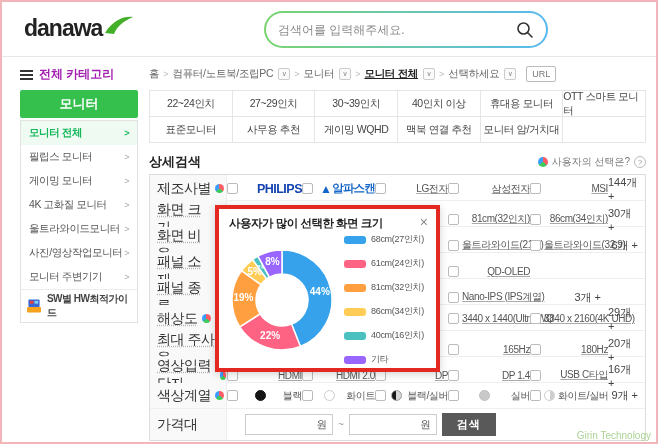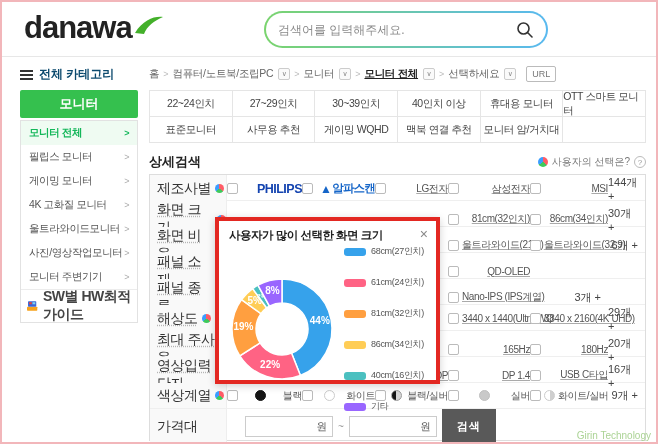--- a/index.html
+++ b/index.html
@@ -4,47 +4,47 @@
 <style>
   * { box-sizing: border-box; margin: 0; padding: 0; }
   html,body { background:#fff; }
   body { font-family: "Liberation Sans","DejaVu Sans",sans-serif; }
   .page { position:relative; width:658px; height:444px; background:#fff;
           border:2px solid #f2b6ba; overflow:hidden; }
 
   
   .header { position:absolute; top:0; left:0; right:0; height:55px; border-bottom:1px solid #e7e7e7; background:#fff; }
   .logo { position:absolute; left:22px; top:13px; display:flex; align-items:flex-start; cursor:pointer; }
-  .logo-text { font-size:31px; font-weight:bold; color:#222; letter-spacing:-1px; line-height:26px; }
+  .logo-text { font-size:23px; font-weight:bold; color:#222; letter-spacing:-1px; line-height:26px; }
   .logo-swoosh { margin-left:2px; margin-top:1px; }
   .searchbox { position:absolute; left:262px; top:9px; width:284px; height:37px; border-radius:19px;
                border:2px solid transparent;
                background:linear-gradient(#fff,#fff) padding-box, linear-gradient(90deg,#7ad46e,#59b9f0) border-box;
                display:flex; align-items:center; padding:16px 12px; }
   .searchbox input { flex:1; border:none; outline:none; font-size:12px; color:#333; background:transparent;
                      font-family:"Liberation Sans","DejaVu Sans",sans-serif; }
   .searchbox input::placeholder { color:#8a8a8a; }
   .search-btn { background:none; border:none; cursor:pointer; display:flex; align-items:center; }
 
   
   .all-cats { position:absolute; left:18px; top:64px; display:flex; align-items:center; gap:6px; cursor:pointer; }
   .burger { display:flex; flex-direction:column; gap:2px; width:13px; }
   .burger i { display:block; height:2px; background:#333; }
-  .all-cats-label { font-size:12px; font-weight:bold; color:#0c4a6e; }
+  .all-cats-label { font-size:12px; font-weight:bold; color:#a21caf; }
   .cat-btn { position:absolute; left:18px; top:88px; width:118px; height:28px; background:#35c04e; color:#fff;
              font-size:13px; font-weight:bold; display:flex; align-items:center; justify-content:center;
              border-radius:2px; cursor:pointer; }
   .side-menu { position:absolute; left:18px; top:118px; width:118px; background:#fff; border:1px solid #e2e2e2; }
   .side-item { height:24px; display:flex; align-items:center; justify-content:space-between; padding:0 8px;
                font-size:10.5px; color:#555; cursor:pointer; letter-spacing:-0.4px; }
   .side-item .chev { color:#aaa; font-size:9px; }
   .side-item.active { background:#effbf2; color:#14b75a; font-weight:bold; }
   .side-item.active .chev { color:#14b75a; }
   .side-footer { border-top:1px solid #ececec; height:33px; display:flex; align-items:center; gap:5px;
-                 padding:0 6px; font-size:14px; font-weight:bold; color:#444; cursor:pointer; letter-spacing:-0.5px; }
+                 padding:0 6px; font-size:10px; font-weight:bold; color:#444; cursor:pointer; letter-spacing:-0.5px; }
 
   
   .breadcrumb { position:absolute; left:147px; top:64px; display:flex; align-items:center; gap:4px;
                 font-size:10.5px; color:#777; white-space:nowrap; }
   .breadcrumb .sep { color:#bbb; font-size:9px; }
   .crumb { color:#666; cursor:pointer; letter-spacing:-0.3px; }
   .crumb.active { color:#222; font-weight:bold; text-decoration:underline; }
   .dd-box { display:inline-flex; width:12px; height:12px; border:1px solid #ccc; border-radius:2px;
             align-items:center; justify-content:center; font-size:7px; color:#888; margin-left:1px; cursor:pointer; background:#fafafa; }
   .url-btn { margin-left:6px; border:1px solid #bbb; border-radius:2px; background:#fff; font-size:9px;
@@ -87,31 +87,31 @@
   .swatch.white { background:#fff; }
   .swatch.silver { background:#c9c9c9; border-color:#c0c0c0; }
   .swatch.black-silver { background:linear-gradient(90deg,#151515 50%,#d6d6d6 50%); border-color:#999; }
   .swatch.white-silver { background:linear-gradient(90deg,#fff 50%,#cfcfcf 50%); }
   .price-row { height:31px; }
   .price-cell { grid-column:2 / 8; display:flex; align-items:center; gap:5px; padding-left:18px; }
   .price-input { width:88px; height:21px; border:1px solid #ccc; display:flex; align-items:center; padding:0 5px; }
   .price-input input { width:60px; border:none; outline:none; font-size:10px; text-align:right; font-family:inherit; }
   .price-input .unit { font-size:10.5px; color:#555; margin-left:auto; }
   .price-sep { color:#999; font-size:10px; }
-  .search-go { width:54px; height:35px; background:#595959; color:#fff; border:none; font-size:11px; font-weight:bold;
+  .search-go { width:54px; height:23px; background:#595959; color:#fff; border:none; font-size:11px; font-weight:bold;
                cursor:pointer; font-family:inherit; letter-spacing:1px; }
 
   
   .popup { position:absolute; left:213px; top:203px; width:225px; height:167px; background:#fff;
-           border:4px solid #e32822; box-shadow:0 2px 8px rgba(0,0,0,.18); z-index:10;margin-top:12px; }
+           border:4px solid #e32822; box-shadow:0 2px 8px rgba(0,0,0,.18); z-index:10; }
   .popup-head { display:flex; justify-content:space-between; align-items:flex-start; padding:7px 8px 0 10px; }
   .popup-title { font-size:11.5px; font-weight:bold; color:#222; letter-spacing:-0.5px; }
   .popup-close { background:none; border:none; font-size:14px; color:#888; cursor:pointer; line-height:12px; font-family:inherit; }
   .popup-body { display:flex; align-items:center; padding:2px 4px 0 2px; }
-  .legend { display:flex; flex-direction:column; gap:18px; margin-left:1px; }
+  .legend { display:flex; flex-direction:column; gap:11px; margin-left:1px; }
   .legend-item { display:flex; align-items:center; gap:5px; }
   .legend-swatch { width:22px; height:8px; border-radius:3px; flex:0 0 22px; }
   .legend-label { font-size:9px; color:#555; letter-spacing:-0.3px; white-space:nowrap; }
 
   .watermark { position:absolute; right:5px; bottom:1px; font-size:10px; color:#abd395; letter-spacing:0; }
 </style>
 </head>
 <body>
 
 <div class="page">

